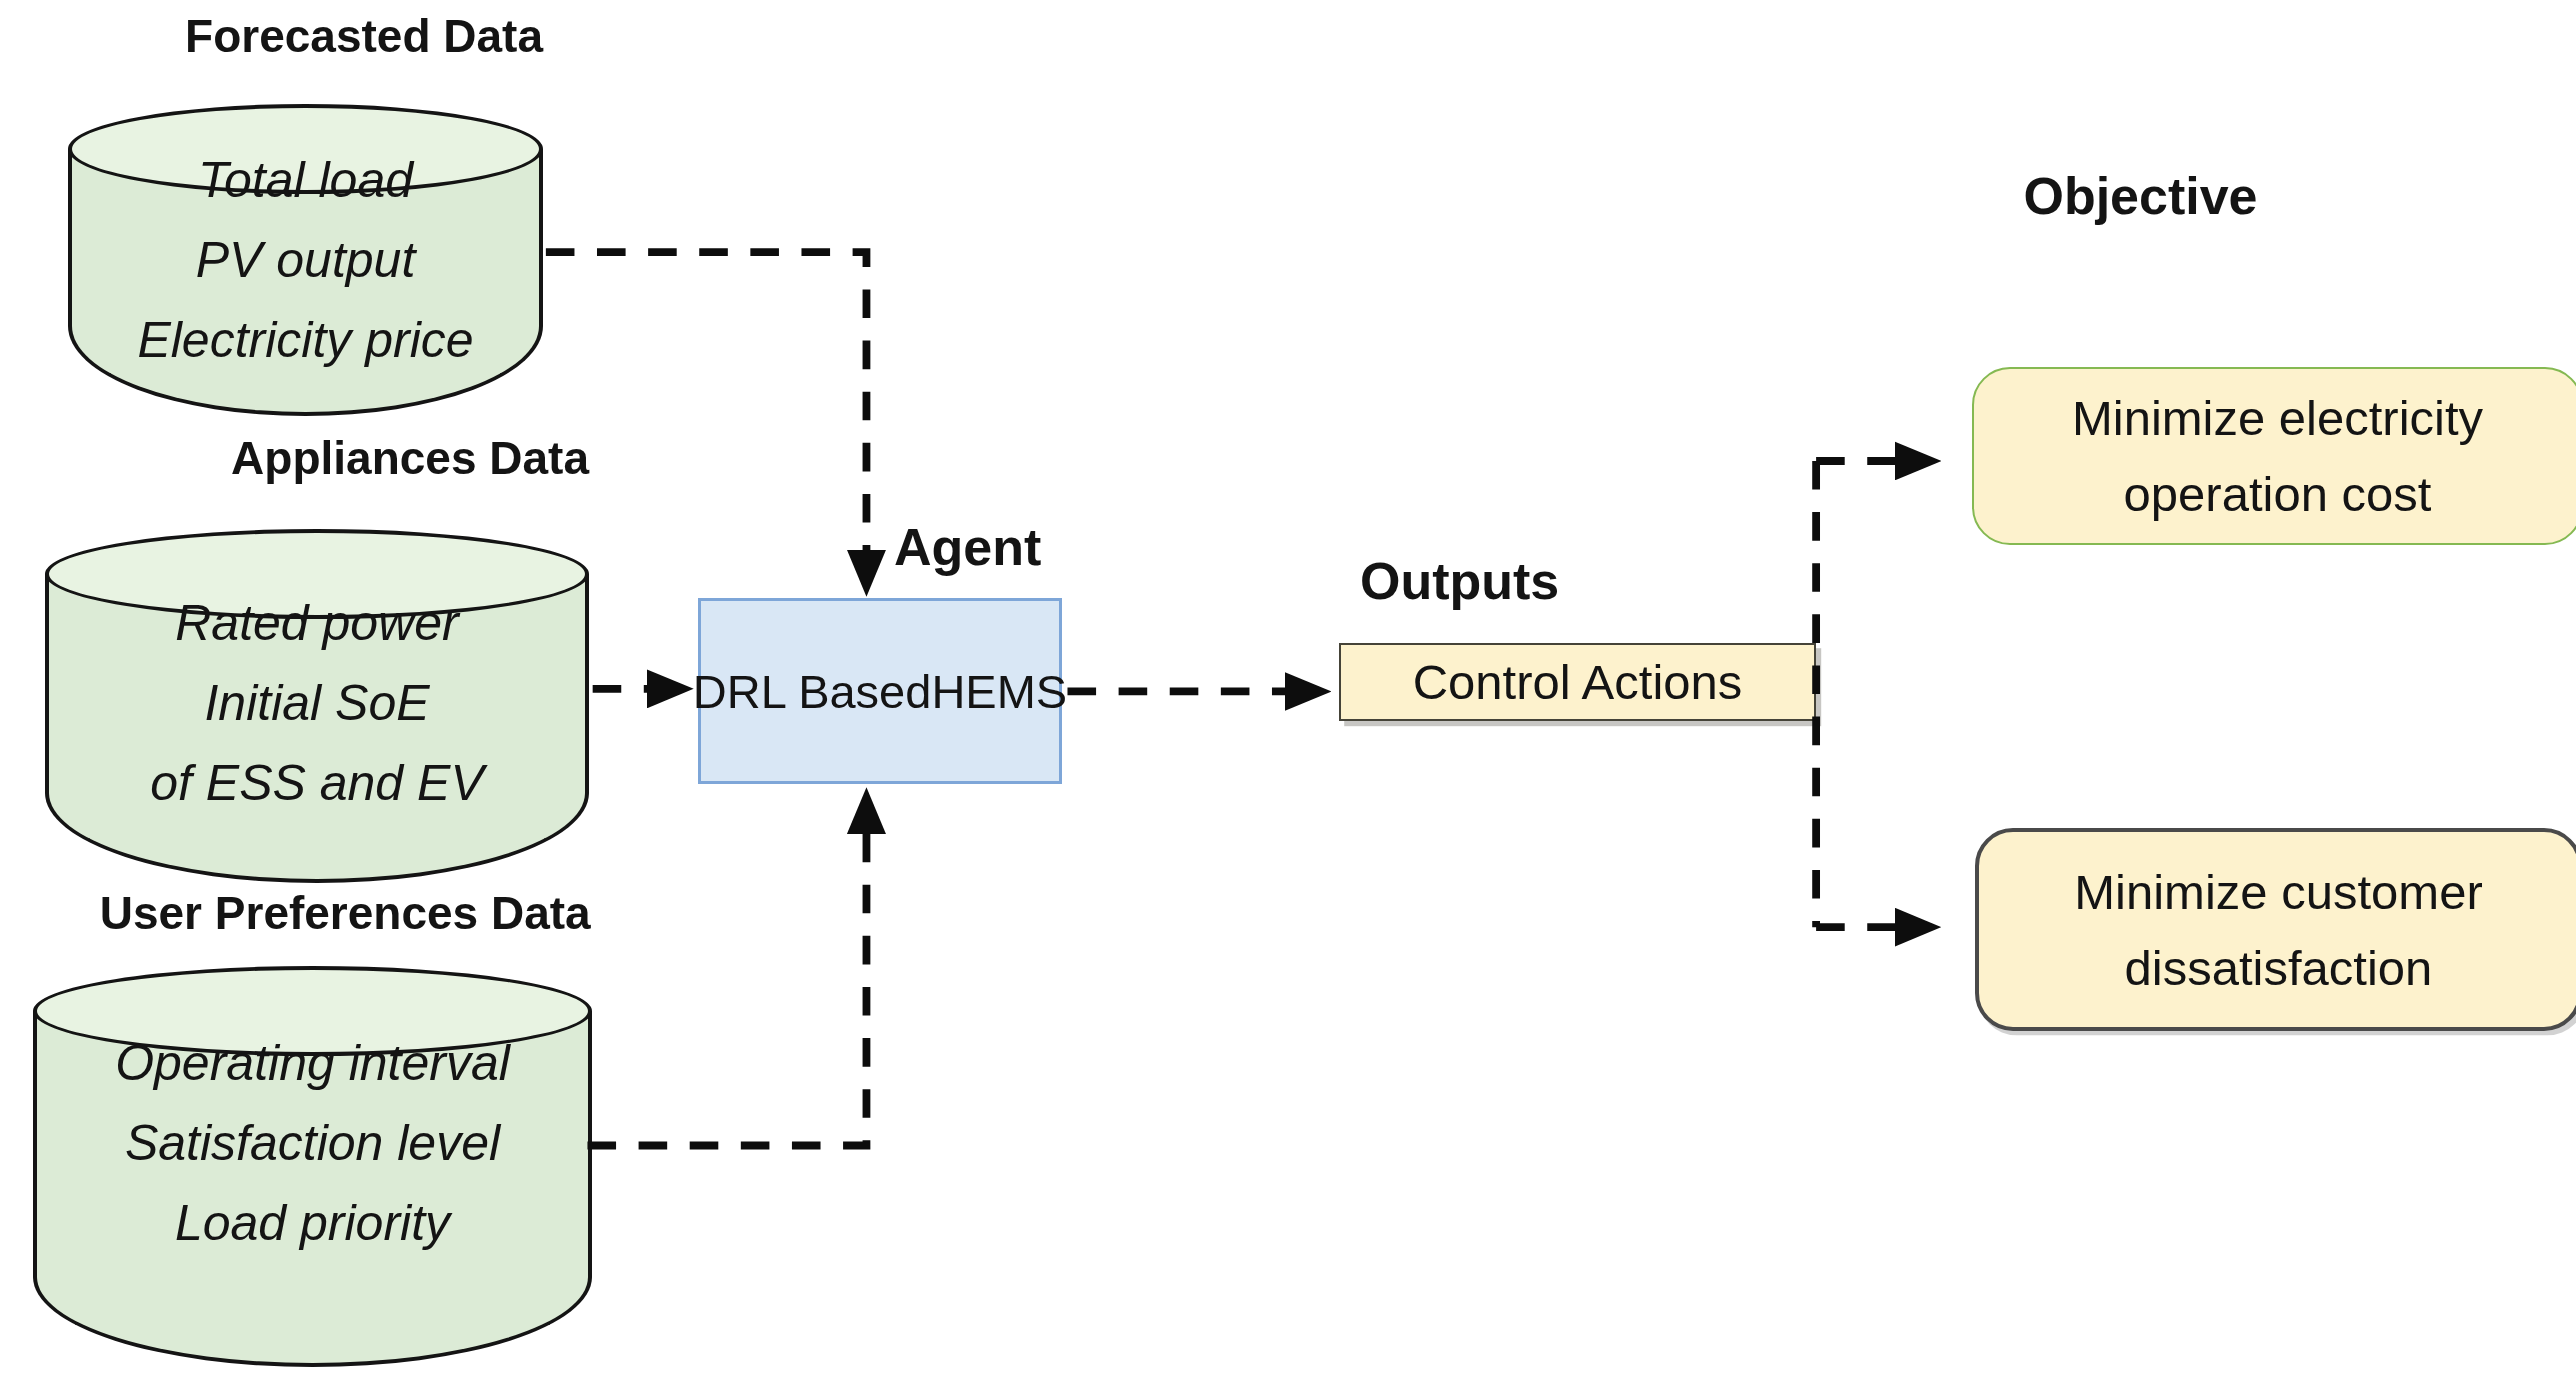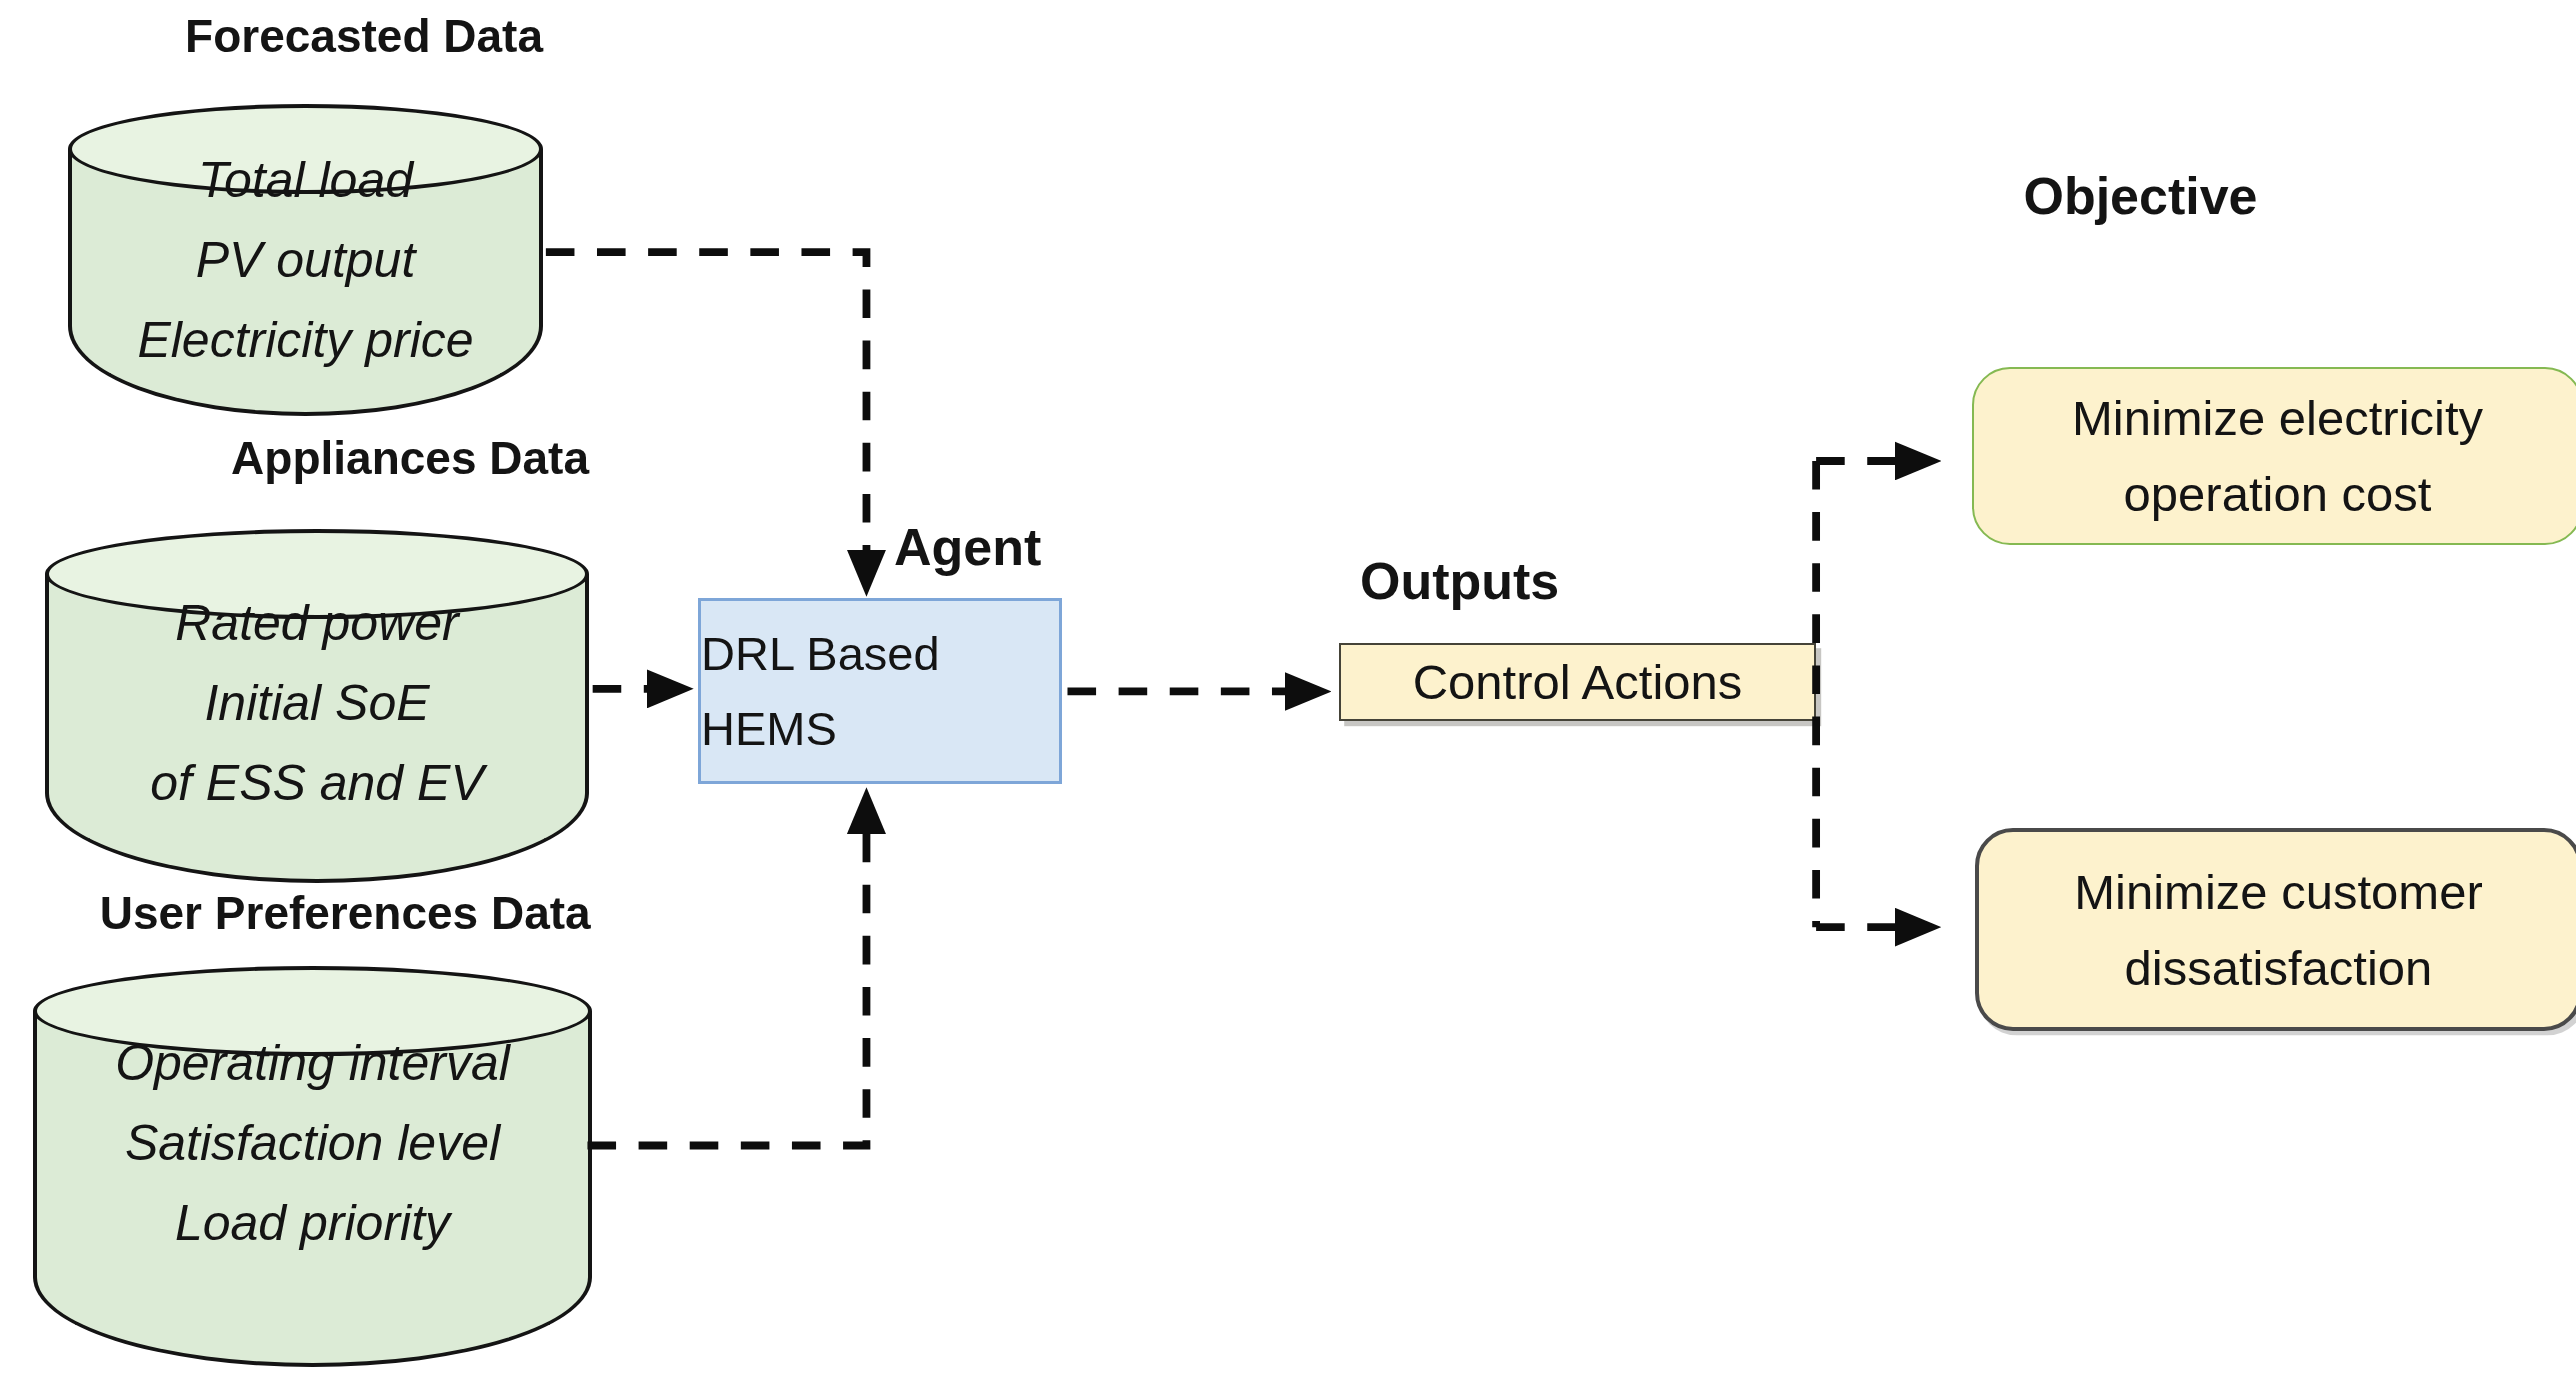--- a/index.html
+++ b/index.html
@@ -43,21 +43,21 @@
     position:absolute; left:7px; right:7px; z-index:6;
     text-align:center; font-size:50px;
   }
   .cyl-text .line { line-height:80px; white-space:nowrap;font-style:italic; }
 
   
   .hems-box {
     position:absolute; left:698px; top:598px; width:364px; height:186px;
     background:var(--hems-fill,#d9e7f5);
     border:3.5px solid var(--hems-border,#7ea6d8);
-    display:flex; flex-direction:column; justify-content:center; 
+    display:flex; flex-direction:row; justify-content:center; align-items:center;
     font-size:47px; z-index:10;
   }
   .hems-box .line { line-height:75px; white-space:nowrap; }
 
   .floating-label { position:absolute; font-weight:bold; font-size:52px; z-index:12; white-space:nowrap; }
 
   .control-box {
     position:absolute; left:1339px; top:643px; width:477px; height:78px;
     background:var(--panel-fill,#fdf2cd);
     border:2.6px solid var(--control-border,#454338);

